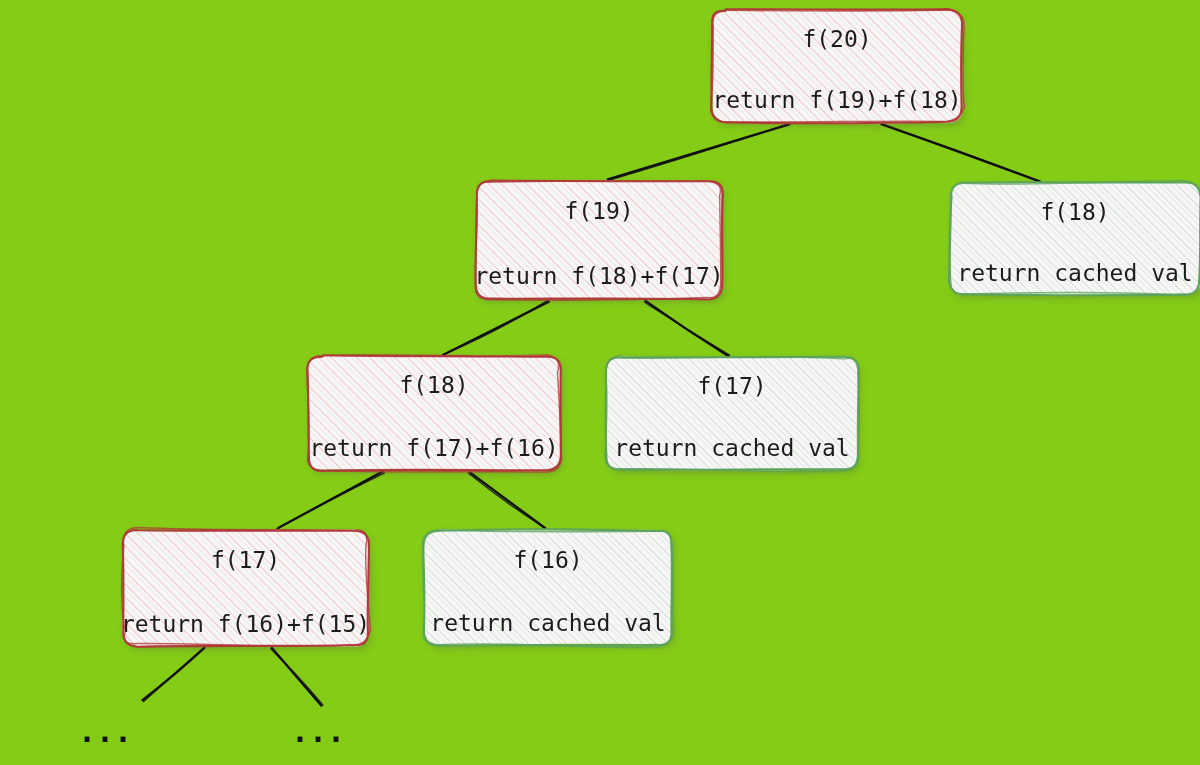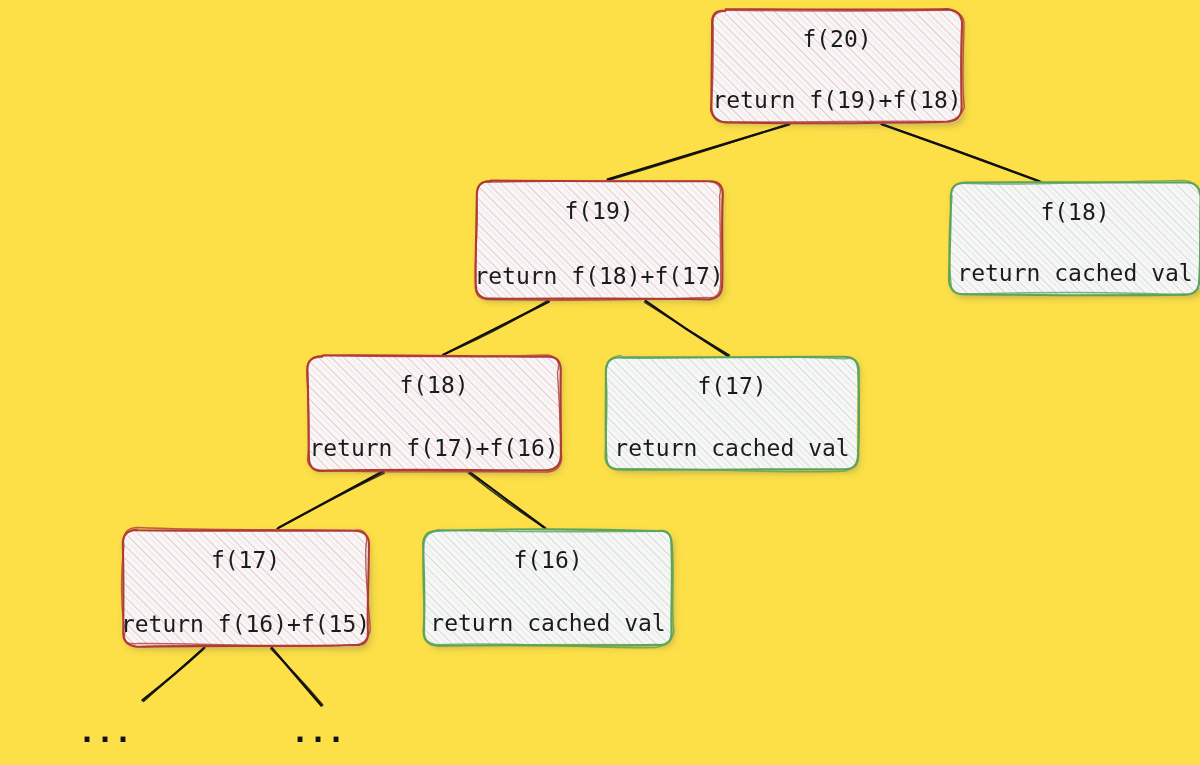--- a/index.html
+++ b/index.html
@@ -11,21 +11,21 @@
   body {
     width: 1200px;
     height: 765px;
     overflow: hidden;
     font-family: "DejaVu Sans Mono", "Liberation Mono", monospace;
   }
   #diagram-root {
     position: relative;
     width: 1200px;
     height: 765px;
-    background: #fde047;
+    background: #84cc16;
   }
   svg#scene {
     position: absolute;
     top: 0;
     left: 0;
     width: 1200px;
     height: 765px;
     display: block;
   }
   .node-text {

